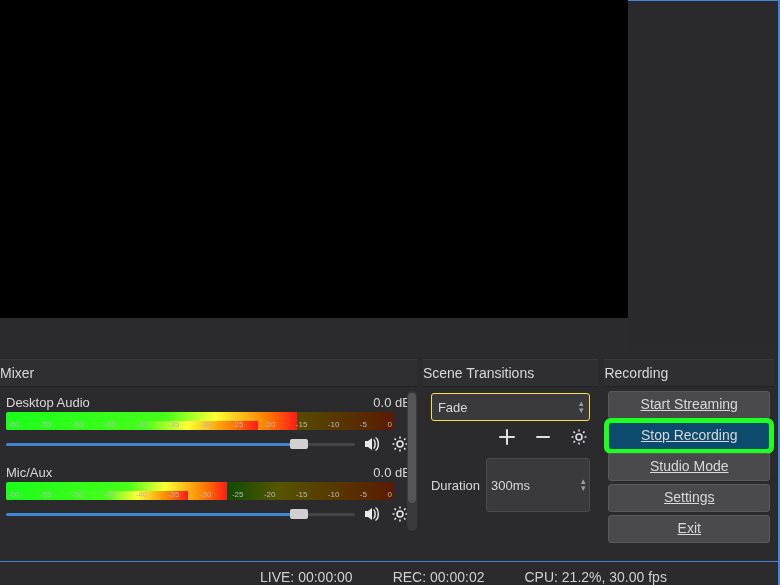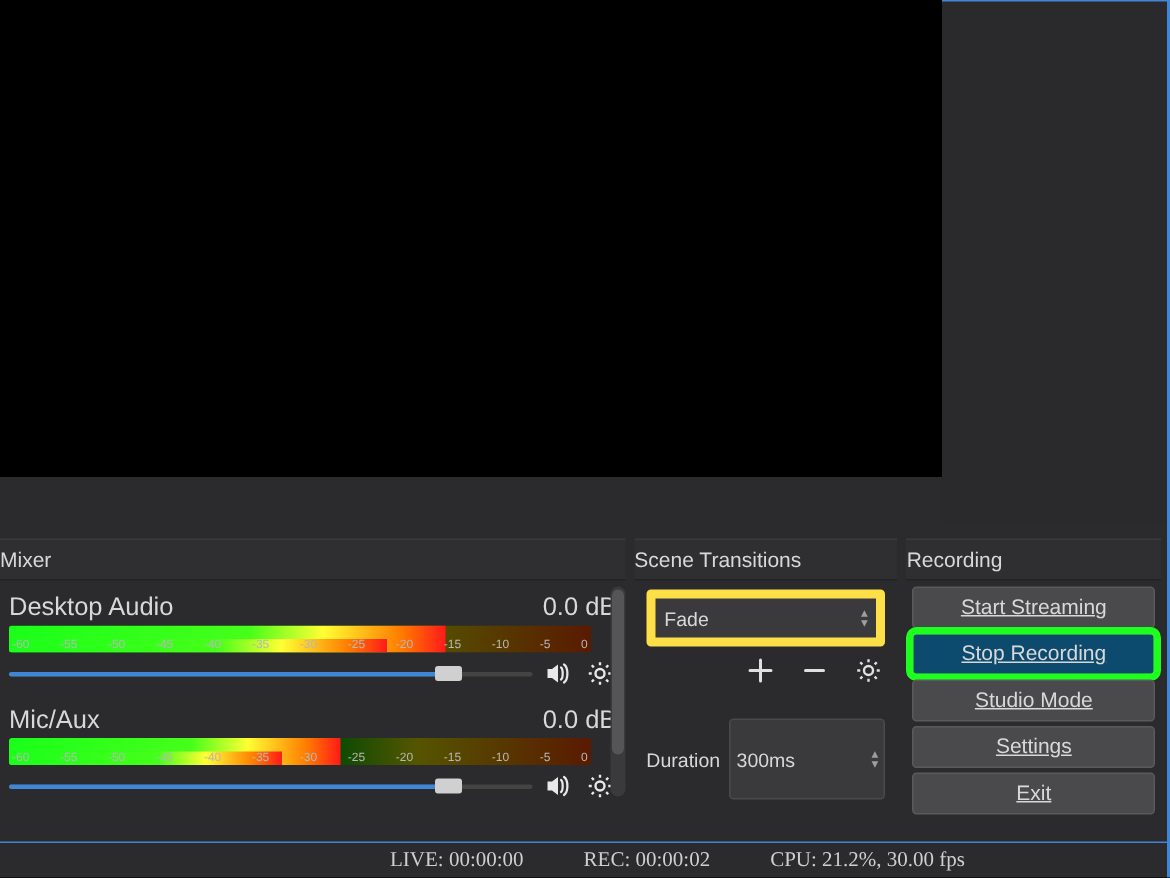--- a/index.html
+++ b/index.html
@@ -7,46 +7,46 @@
   .preview-area{position:absolute;left:0;top:0;width:780px;height:350px;background:#2b2b2d;}
   .preview-inner{position:absolute;left:0;top:0;width:628px;height:318px;background:#000;}
   .preview-right{position:absolute;left:628px;top:0;width:152px;height:350px;background:#2a2a2c;border-top:1px solid #3f86d6;border-right:1px solid #3f86d6;box-sizing:border-box;}
   .divider-gap{position:absolute;left:0;top:350px;width:780px;height:9px;background:#2b2b2d;}
   .panels{position:absolute;left:0;top:359px;width:780px;height:180px;display:flex;}
   .panel{position:relative;margin-right:6px;}
   .panel-header{height:26px;background:#2f2f31;text-align:left;line-height:26px;border-top:1px solid #3a3a3c;border-bottom:1px solid #222;}
   .mixer{width:418px;}
   .mixer-body{position:absolute;top:32px;left:0;right:0;bottom:0;padding:4px 6px 0 6px;}
   .channel{margin-bottom:10px;}
-  .ch-row1{display:flex;justify-content:space-between;font-size:17px;margin-bottom:2px;align-items:flex-end;}
+  .ch-row1{display:flex;justify-content:space-between;font-size:13px;margin-bottom:2px;align-items:flex-end;}
   .meter{position:relative;height:18px;width:388px;border-radius:2px;overflow:hidden;margin-bottom:3px;}
   .meter-bg{position:absolute;inset:0;background:linear-gradient(to right,#003300 0%,#024a02 55%,#555500 70%,#5a1a00 100%);}
   .meter-fill{position:absolute;top:0;left:0;height:100%;background:linear-gradient(to right,#1aff1a 0%,#46ff1a 55%,#ffff33 72%,#ff7a00 90%,#ff1a1a 100%);}
   .meter-fill.half{height:50%;}
   .meter-ticks{position:absolute;inset:0;display:flex;justify-content:space-between;align-items:flex-end;font-size:8px;color:#b8b8b8;padding:0 2px 1px 2px;}
   .slider-row{display:flex;align-items:center;}
   .slider{position:relative;flex:1;height:12px;}
   .slider-track{position:absolute;top:5px;left:0;right:0;height:3px;background:#444;border-radius:2px;}
   .slider-fill{position:absolute;top:5px;left:0;height:3px;background:#3f86d6;border-radius:2px;}
   .slider-thumb{position:absolute;top:1px;width:18px;height:10px;background:#d0d0d0;border-radius:2px;}
   .icon-btn{width:22px;height:22px;margin-left:6px;display:flex;align-items:center;justify-content:center;cursor:pointer;}
   .scroll-stub{position:absolute;right:0;top:32px;width:10px;height:140px;background:#3a3a3c;border-radius:5px;}
   .scroll-thumb{position:absolute;top:2px;left:1px;right:1px;height:110px;background:#555558;border-radius:4px;}
   .transitions{width:176px;}
   .trans-body{padding:6px 8px 0 8px;}
-  .select{display:flex;align-items:center;height:26px;background:#3a3a3c;border:6px solid #fde047;border-radius:3px;padding:0 6px;justify-content:space-between;font-size:13px;}
+  .select{display:flex;align-items:center;height:26px;background:#3a3a3c;border:1px solid #fde047;border-radius:3px;padding:0 6px;justify-content:space-between;font-size:13px;}
   .spinner-btns{display:flex;flex-direction:column;line-height:7px;font-size:9px;color:#9e9e9e;}
   .trans-icons{display:flex;justify-content:flex-end;align-items:center;height:28px;gap:8px;margin-top:2px;}
-  .duration-row{display:flex;align-items:center;gap:6px;margin-top:18px;font-size:13px;}
+  .duration-row{display:flex;align-items:center;gap:6px;margin-top:7px;font-size:13px;}
   .dur-input{flex:1;height:22px;background:#3a3a3c;border:1px solid #4a4a4c;border-radius:3px;padding:15px 4px;display:flex;align-items:center;justify-content:space-between;font-size:13px;}
   .controls{width:170px;}
   .ctrl-body{padding:4px 4px 0 4px;display:flex;flex-direction:column;gap:3px;text-decoration:underline;}
   .ctrl-btn{height:26px;background:#4a4a4c;border:1px solid #5a5a5c;border-radius:3px;text-align:center;line-height:24px;font-size:14px;cursor:pointer;}
   .highlight{outline:5px solid #1fff1f;outline-offset:-1px;background:#0c4a6e;}
-  .status{position:absolute;left:0;bottom:0;width:780px;height:24px;border-top:1px solid #3f86d6;display:flex;align-items:center;color:#cfcfcf;font-size:14px;padding-left:260px;box-sizing:border-box;gap:40px;font-family:Liberation Serif, serif;}
+  .status{position:absolute;left:0;bottom:0;width:780px;height:24px;border-top:1px solid #3f86d6;display:flex;align-items:flex-end;color:#cfcfcf;font-size:14px;padding-left:260px;box-sizing:border-box;gap:40px;}
   svg{display:block;}
   .blue-line{position:absolute;right:0;top:0;width:2px;height:585px;background:#3f86d6;}
 </style>
 </head>
 <body>
 
 <div class="app">
   <div class="preview-area">
     <div class="preview-inner"></div>
     <div class="preview-right"></div>

